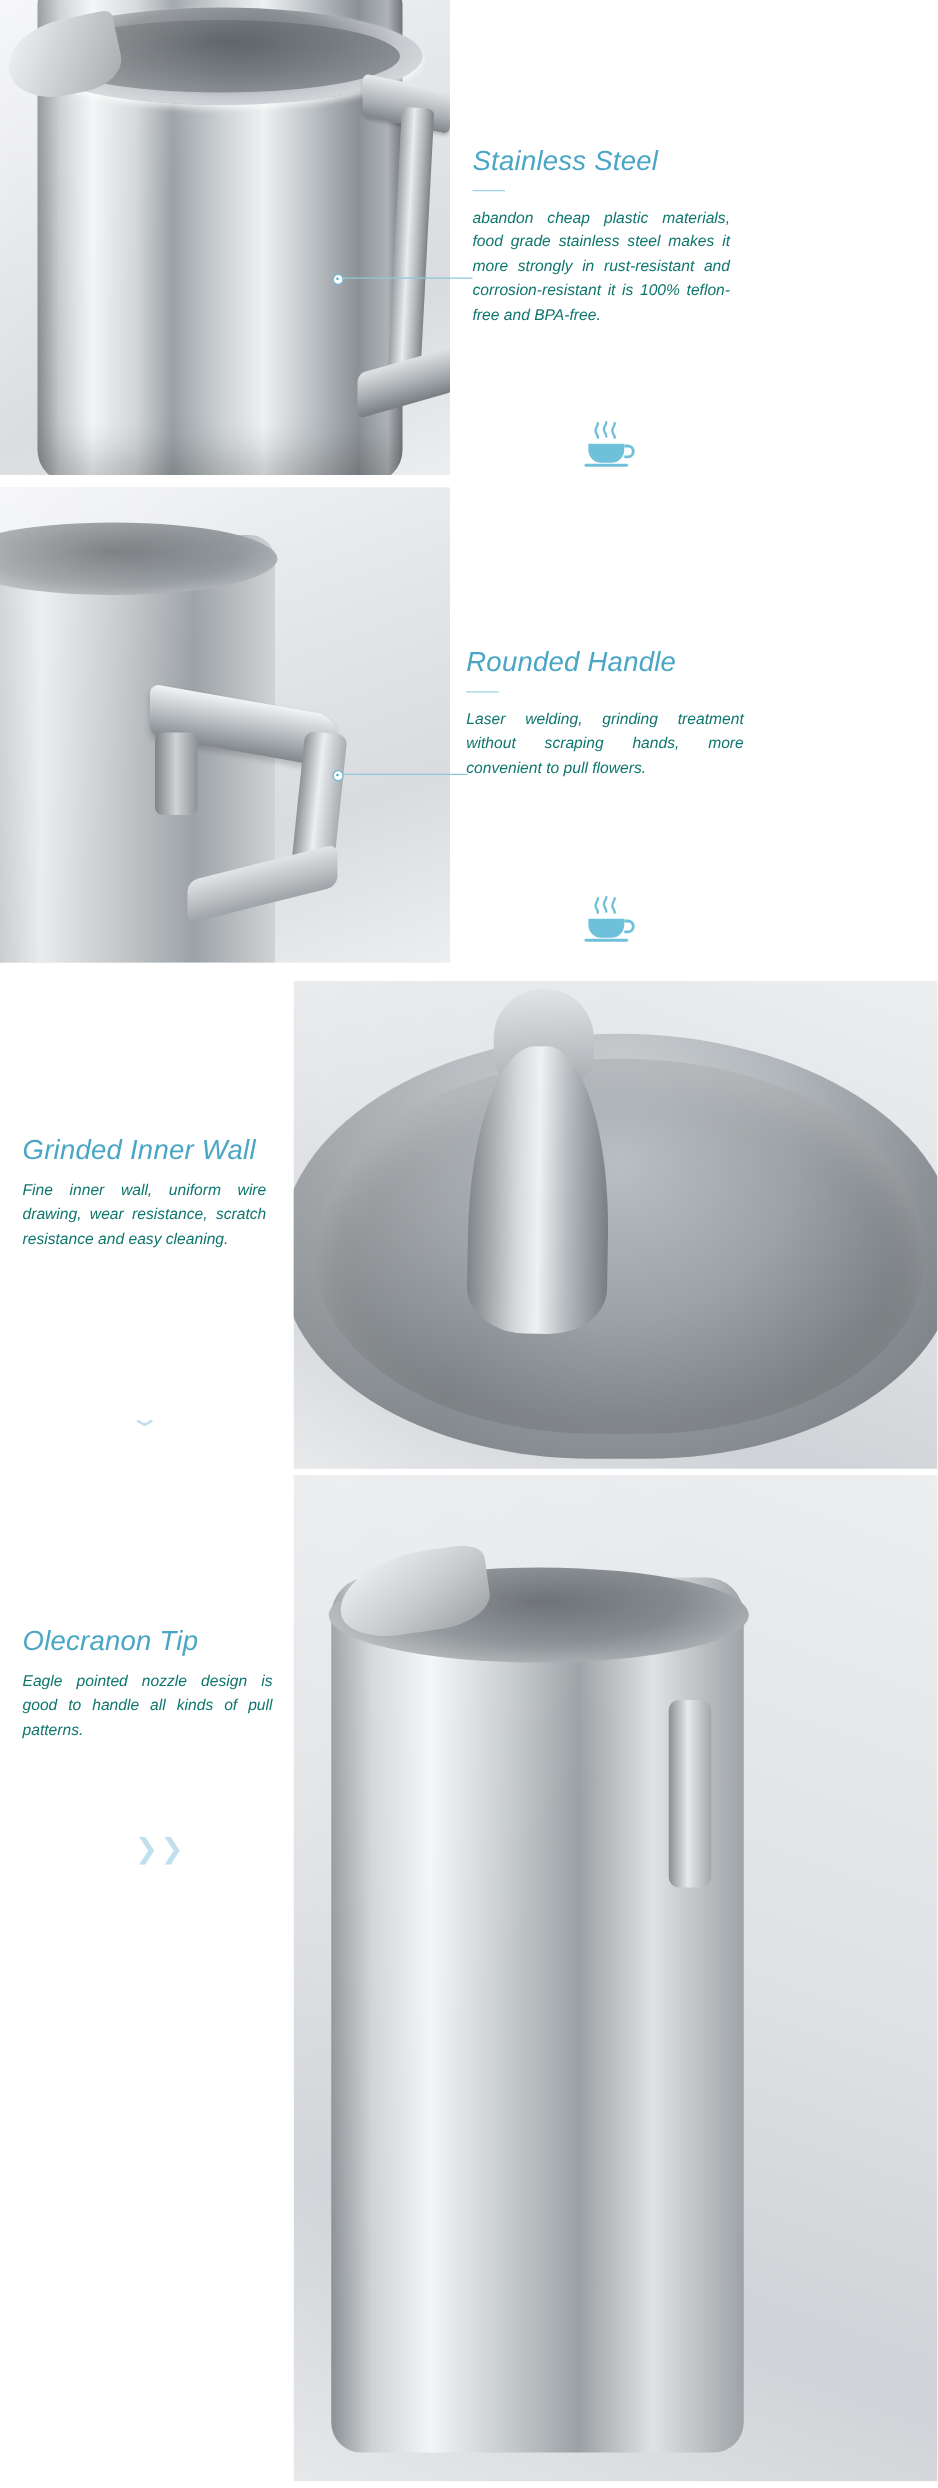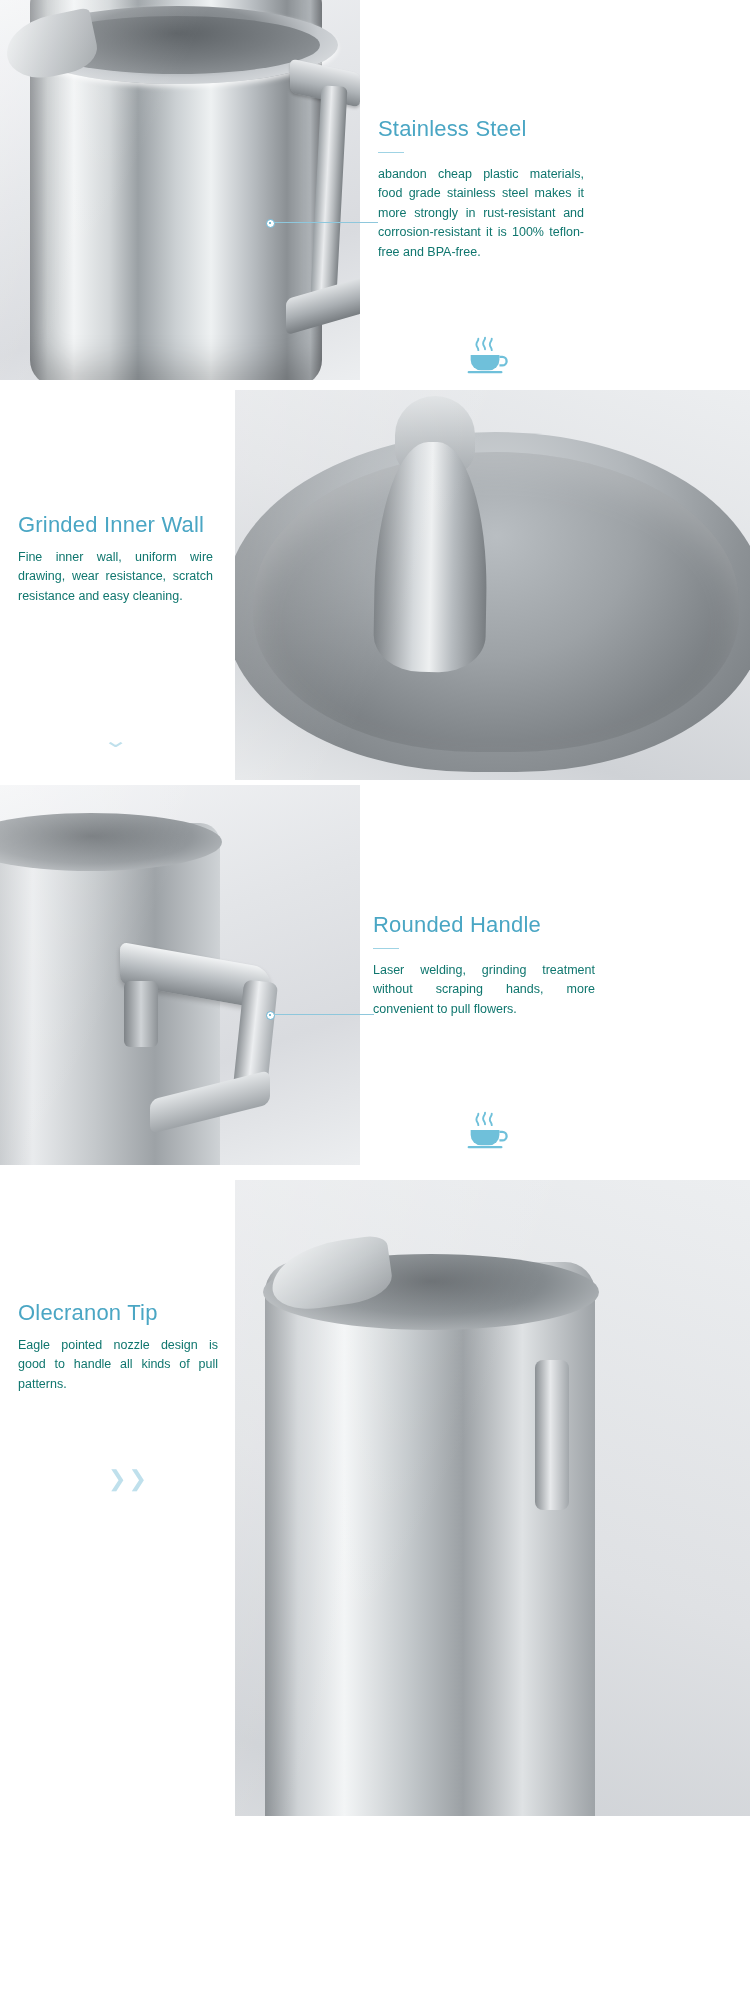--- a/index.html
+++ b/index.html
@@ -238,20 +238,21 @@
     position: absolute;
     inset: 0;
     background: linear-gradient(115deg, rgba(255,255,255,.25) 0%, rgba(255,255,255,0) 40%);
     pointer-events: none;
   }
 
   
   .text-block {
     position: absolute;
     box-sizing: border-box;
+    font-style: italic;
   }
   .feature-title {
     color: #4aa6c4;
     font-size: 22px;
     font-weight: 400;
     letter-spacing: .2px;
     margin: 0 0 10px 0;
     white-space: nowrap;
   }
   .title-rule {
@@ -353,41 +354,20 @@
         </g>
         <path d="M8 26h30v5a11 11 0 0 1-11 11h-8A11 11 0 0 1 8 31z" fill="#6fc0da"></path>
         <path d="M38 28h3a4.5 4.5 0 0 1 0 9h-3" fill="none" stroke="#6fc0da" stroke-width="2.4"></path>
         <path d="M6 44h34" stroke="#6fc0da" stroke-width="2.4" stroke-linecap="round" fill="none"></path>
       </svg>
     </div>
   </div>
 
   <div class="section" style="height:395px;">
 
-    <div class="photo" style="left:235px; width:515px; height:390px;">
-      <div class="photo-inner">
-        <div class="bg-grad-2"></div>
-        <div class="jug2-outer"></div>
-        <div class="jug2-inner"></div>
-        <div class="jug2-spout-notch"></div>
-        <div class="jug2-cone"></div>
-        <div class="sheen"></div>
-      </div>
-    </div>
-
-    <div class="text-block" style="left:18px; top:122px; width:195px;">
-      <h2 class="feature-title">Grinded Inner Wall</h2>
-      <p class="feature-desc">Fine inner wall, uniform wire drawing, wear resistance, scratch resistance and easy cleaning.</p>
-    </div>
-
-    <div class="chev down" style="left:108px; top:340px;">⌄</div>
-  </div>
-
-  <div class="section" style="height:395px;">
-
     <div class="photo" style="left:0; width:360px; height:380px;">
       <div class="photo-inner">
         <div class="bg-grad-1"></div>
         <div class="jug3-body"></div>
         <div class="jug3-rim"></div>
         <div class="jug3-handle-top"></div>
         <div class="jug3-handle-arm"></div>
         <div class="jug3-handle-bot"></div>
         <div class="jug3-clip"></div>
         <div class="sheen"></div>
@@ -410,21 +390,42 @@
           <path d="M23 8c0 3-2 3-2 6s2 3 2 6"></path>
           <path d="M30 9c0 3-2 3-2 6s2 3 2 6"></path>
         </g>
         <path d="M8 26h30v5a11 11 0 0 1-11 11h-8A11 11 0 0 1 8 31z" fill="#6fc0da"></path>
         <path d="M38 28h3a4.5 4.5 0 0 1 0 9h-3" fill="none" stroke="#6fc0da" stroke-width="2.4"></path>
         <path d="M6 44h34" stroke="#6fc0da" stroke-width="2.4" stroke-linecap="round" fill="none"></path>
       </svg>
     </div>
   </div>
 
-  <div class="section" style="height:636px;">
+  <div class="section" style="height:395px;">
+
+    <div class="photo" style="left:235px; width:515px; height:390px;">
+      <div class="photo-inner">
+        <div class="bg-grad-2"></div>
+        <div class="jug2-outer"></div>
+        <div class="jug2-inner"></div>
+        <div class="jug2-spout-notch"></div>
+        <div class="jug2-cone"></div>
+        <div class="sheen"></div>
+      </div>
+    </div>
+
+    <div class="text-block" style="left:18px; top:122px; width:195px;">
+      <h2 class="feature-title">Grinded Inner Wall</h2>
+      <p class="feature-desc">Fine inner wall, uniform wire drawing, wear resistance, scratch resistance and easy cleaning.</p>
+    </div>
+
+    <div class="chev down" style="left:108px; top:340px;">⌄</div>
+  </div>
+
+  <div class="section" style="height:810px;">
 
     <div class="photo" style="left:235px; width:515px; height:805px;">
       <div class="photo-inner">
         <div class="bg-grad-2"></div>
         <div class="jug4-body" style="height:700px;"></div>
         <div class="jug4-rim"></div>
         <div class="jug4-tip"></div>
         <div class="jug4-handle"></div>
         <div class="sheen"></div>
       </div>

